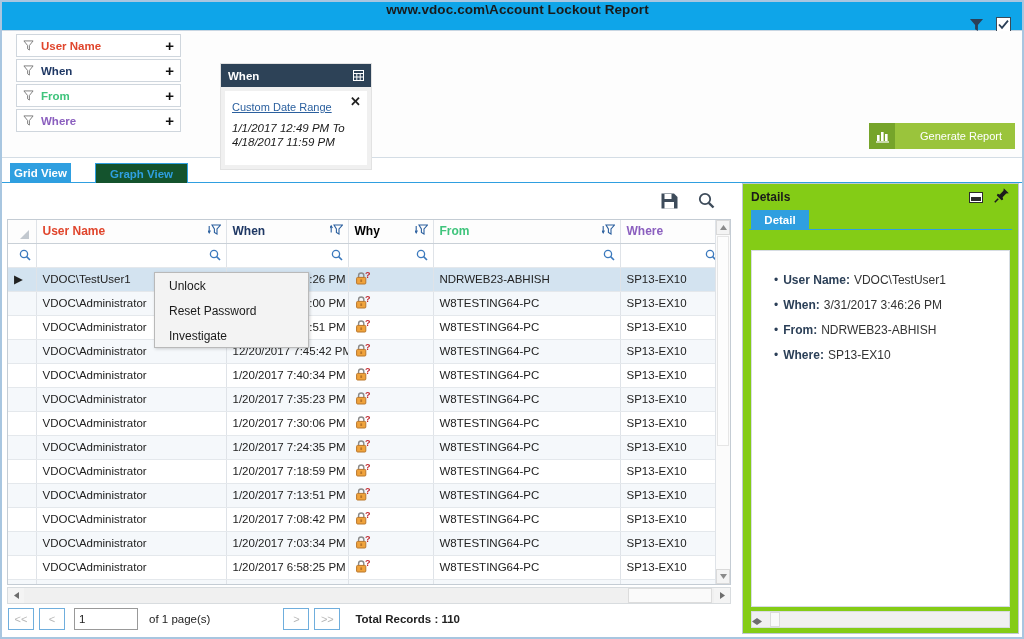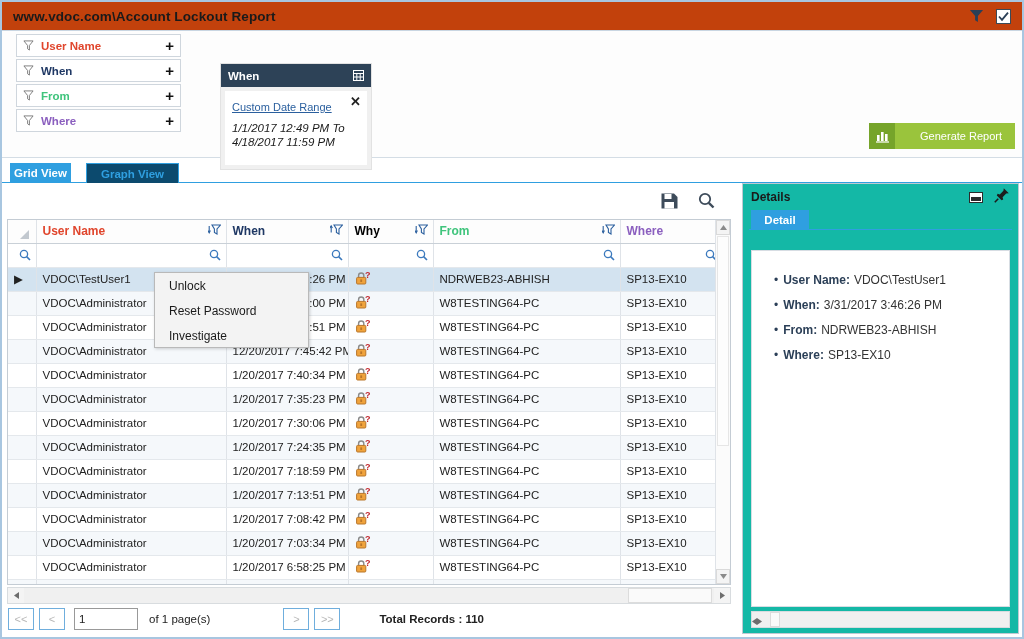--- a/index.html
+++ b/index.html
@@ -14,22 +14,22 @@
     position: relative;
     width: 1024px; height: 639px;
     border: 2px solid #a8c6e0;
     background: #ffffff;
   }
 
   
   .titlebar {
     position: absolute; left: 0; top: 0; width: 1020px; height: 29px;
     border-bottom: 1px solid #c9d6e2;
-    background: #c2410c;
-    display: flex; align-items: center;
+    background: #0ea5e9;
+    display: flex; align-items: center; flex-direction: column;
   }
   .titlebar-text {
     font-size: 13.5px; font-weight: bold; color: #1a1a1a;
     margin-left: 11px; letter-spacing: .1px;
   }
   .titlebar-icons {
     margin-left: auto; display: flex; align-items: center; gap: 12px;
     padding-right: 11px;
   }
   .ico-funnel { width: 15px; height: 14px; display:block; }
@@ -103,21 +103,21 @@
     position: absolute; left: 0; top: 161px; width: 1020px; height: 20px;
     border-bottom: 1px solid #2f9fe0;
   }
   .vtab {
     position: absolute; top: 0; height: 20px; font-size: 11.5px;
     font-weight: bold; display: flex; align-items: center;
     justify-content: center; cursor: pointer;
   }
   .vtab.active { background: #2f9fe0; color: #fff; left: 8px; width: 61px; }
   .vtab.inactive {
-    background: #0c4a6e; color: #2f9fe0; left: 84px; width: 93px;
+    background: #14532d; color: #2f9fe0; left: 93px; width: 93px;
     border: 1px solid #2f9fe0; border-bottom: none;
   }
 
   
   .gridpane {
     position: absolute; left: 0; top: 181px; width: 735px; bottom: 0;
     background: #fff;
   }
   .grouphint {
     height: 36px; display: flex; align-items: center;
@@ -206,26 +206,26 @@
   .pbtn {
     width: 26px; height: 22px; border: 1px solid #6faedd; background: #fff;
     display: flex; align-items: center; justify-content: center;
     font-size: 11px; color: #b7b7b7; cursor: pointer;
   }
   .pinput {
     width: 64px; height: 22px; border: 1px solid #999; background: #fff;
     font-size: 11.5px; color: #222; padding: 0 4px; margin-left: 4px;
   }
   .ptext { font-size: 11.5px; color: #222; margin: 0 8px 0 6px; }
-  .ptotal { font-size: 11.5px; font-weight: bold; color: #222; margin-left: 34px; }
+  .ptotal { font-size: 11.5px; font-weight: bold; color: #222; margin-left: 10px; }
 
   
   .detailpane {
     position: absolute; left: 740px; top: 181px; right: 3px; bottom: 3px;
-    border: 1px solid #bfc9d2; background: #14b8a6;
+    border: 1px solid #bfc9d2; background: #84cc16;
   }
   .detail-head {
     height: 26px; display: flex; align-items: center; padding: 0 8px;
   }
   .detail-head .t { font-size: 12px; font-weight: bold; color: #1a1a1a; }
   .detail-head .icons { margin-left: auto; display: flex; gap: 11px; align-items: center; }
   .min-ico {
     width: 14px; height: 11px; border: 1.5px solid #2b2b2b; background: #fff;
     position: relative;
   }

